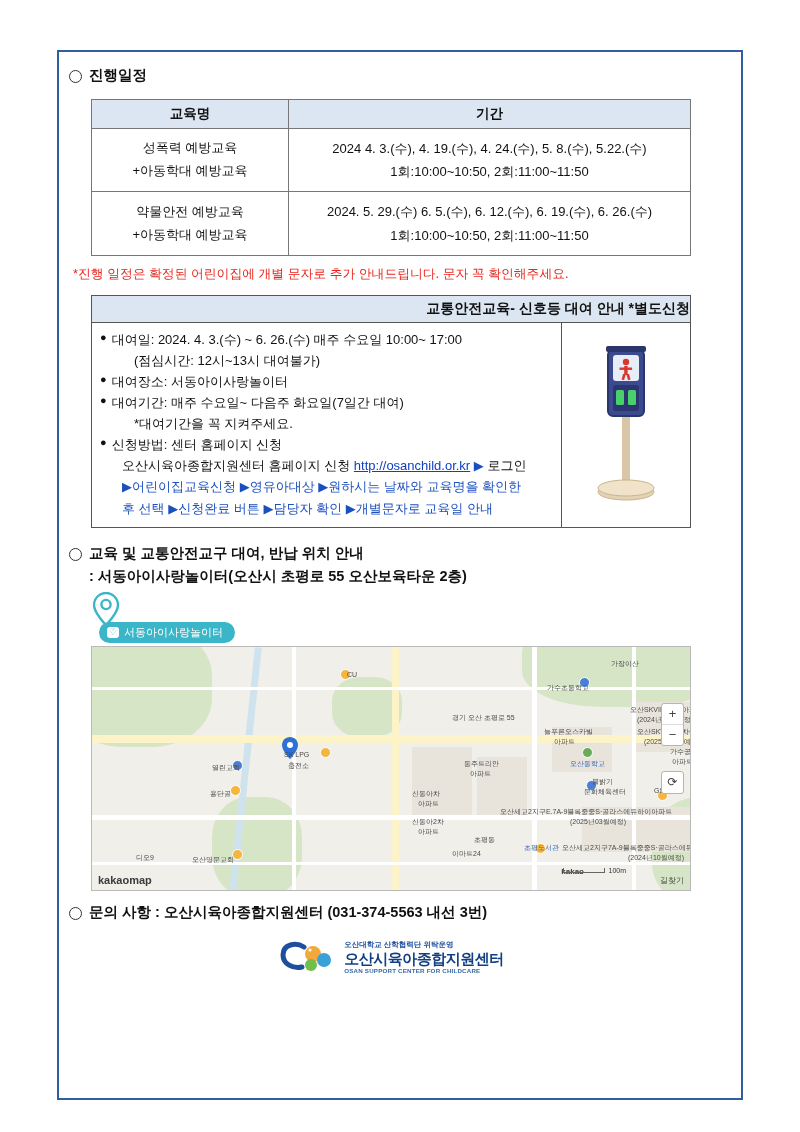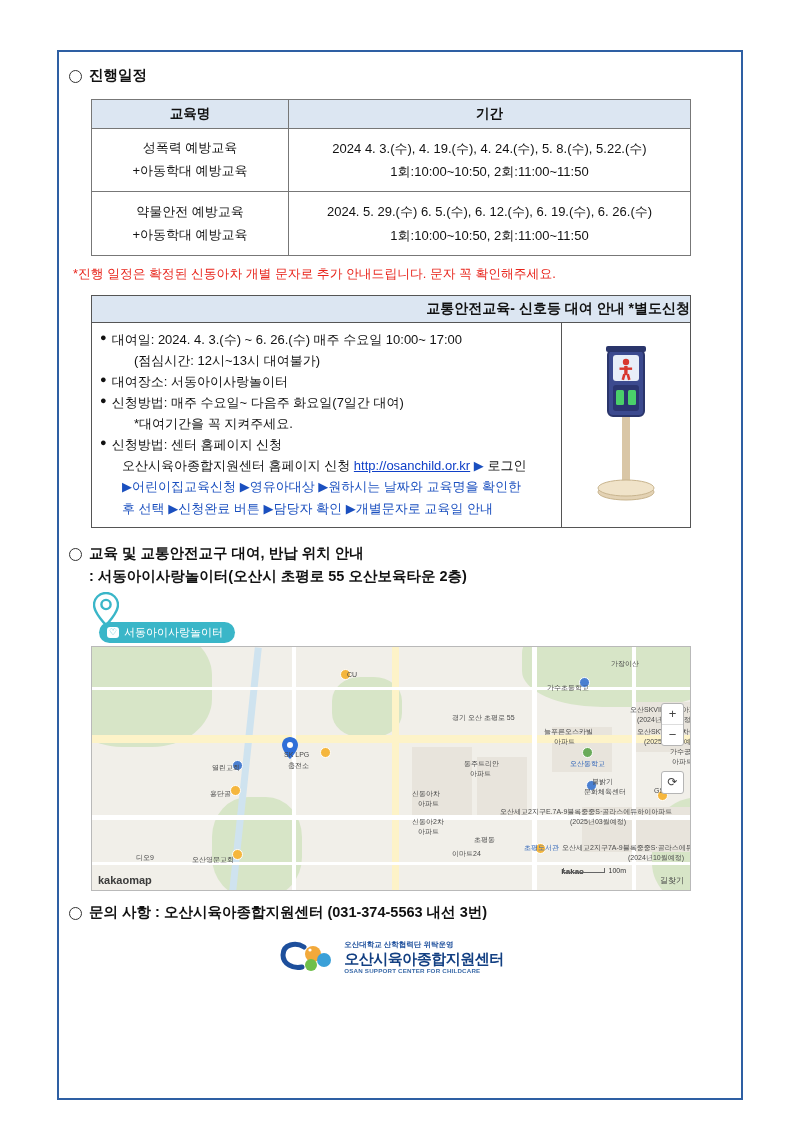--- a/index.html
+++ b/index.html
@@ -269,41 +269,41 @@
           <div>+아동학대 예방교육</div>
         </td>
         <td class="period">
           <div>2024. 5. 29.(수) 6. 5.(수), 6. 12.(수), 6. 19.(수), 6. 26.(수)</div>
           <div>1회:10:00~10:50, 2회:11:00~11:50</div>
         </td>
       </tr>
     </tbody>
   </table>
 
-  <div class="note-red">*진행 일정은 확정된 신동아차 개별 문자로 추가 안내드립니다. 문자 꼭 확인해주세요.</div>
+  <div class="note-red">*진행 일정은 확정된 어린이집에 개별 문자로 추가 안내드립니다. 문자 꼭 확인해주세요.</div>
 
   <div class="traffic-box">
     <div class="traffic-title">교통안전교육- 신호등 대여 안내 *별도신청</div>
     <div class="traffic-body">
       <div class="traffic-left">
 
         <div class="bullet-line">
           <span class="bullet">●</span>
           <span>대여일: 2024. 4. 3.(수) ~ 6. 26.(수) 매주 수요일 10:00~ 17:00</span>
         </div>
         <div class="indent1">(점심시간: 12시~13시 대여불가)</div>
 
         <div class="bullet-line">
           <span class="bullet">●</span>
           <span>대여장소: 서동아이사랑놀이터</span>
         </div>
 
         <div class="bullet-line">
           <span class="bullet">●</span>
-          <span>신청방법: 매주 수요일~ 다음주 화요일(7일간 대여)</span>
+          <span>대여기간: 매주 수요일~ 다음주 화요일(7일간 대여)</span>
         </div>
         <div class="indent1">*대여기간을 꼭 지켜주세요.</div>
 
         <div class="bullet-line">
           <span class="bullet">●</span>
           <span>신청방법: 센터 홈페이지 신청</span>
         </div>
 
         <div class="indent2">
           <span>오산시육아종합지원센터 홈페이지 신청</span>

